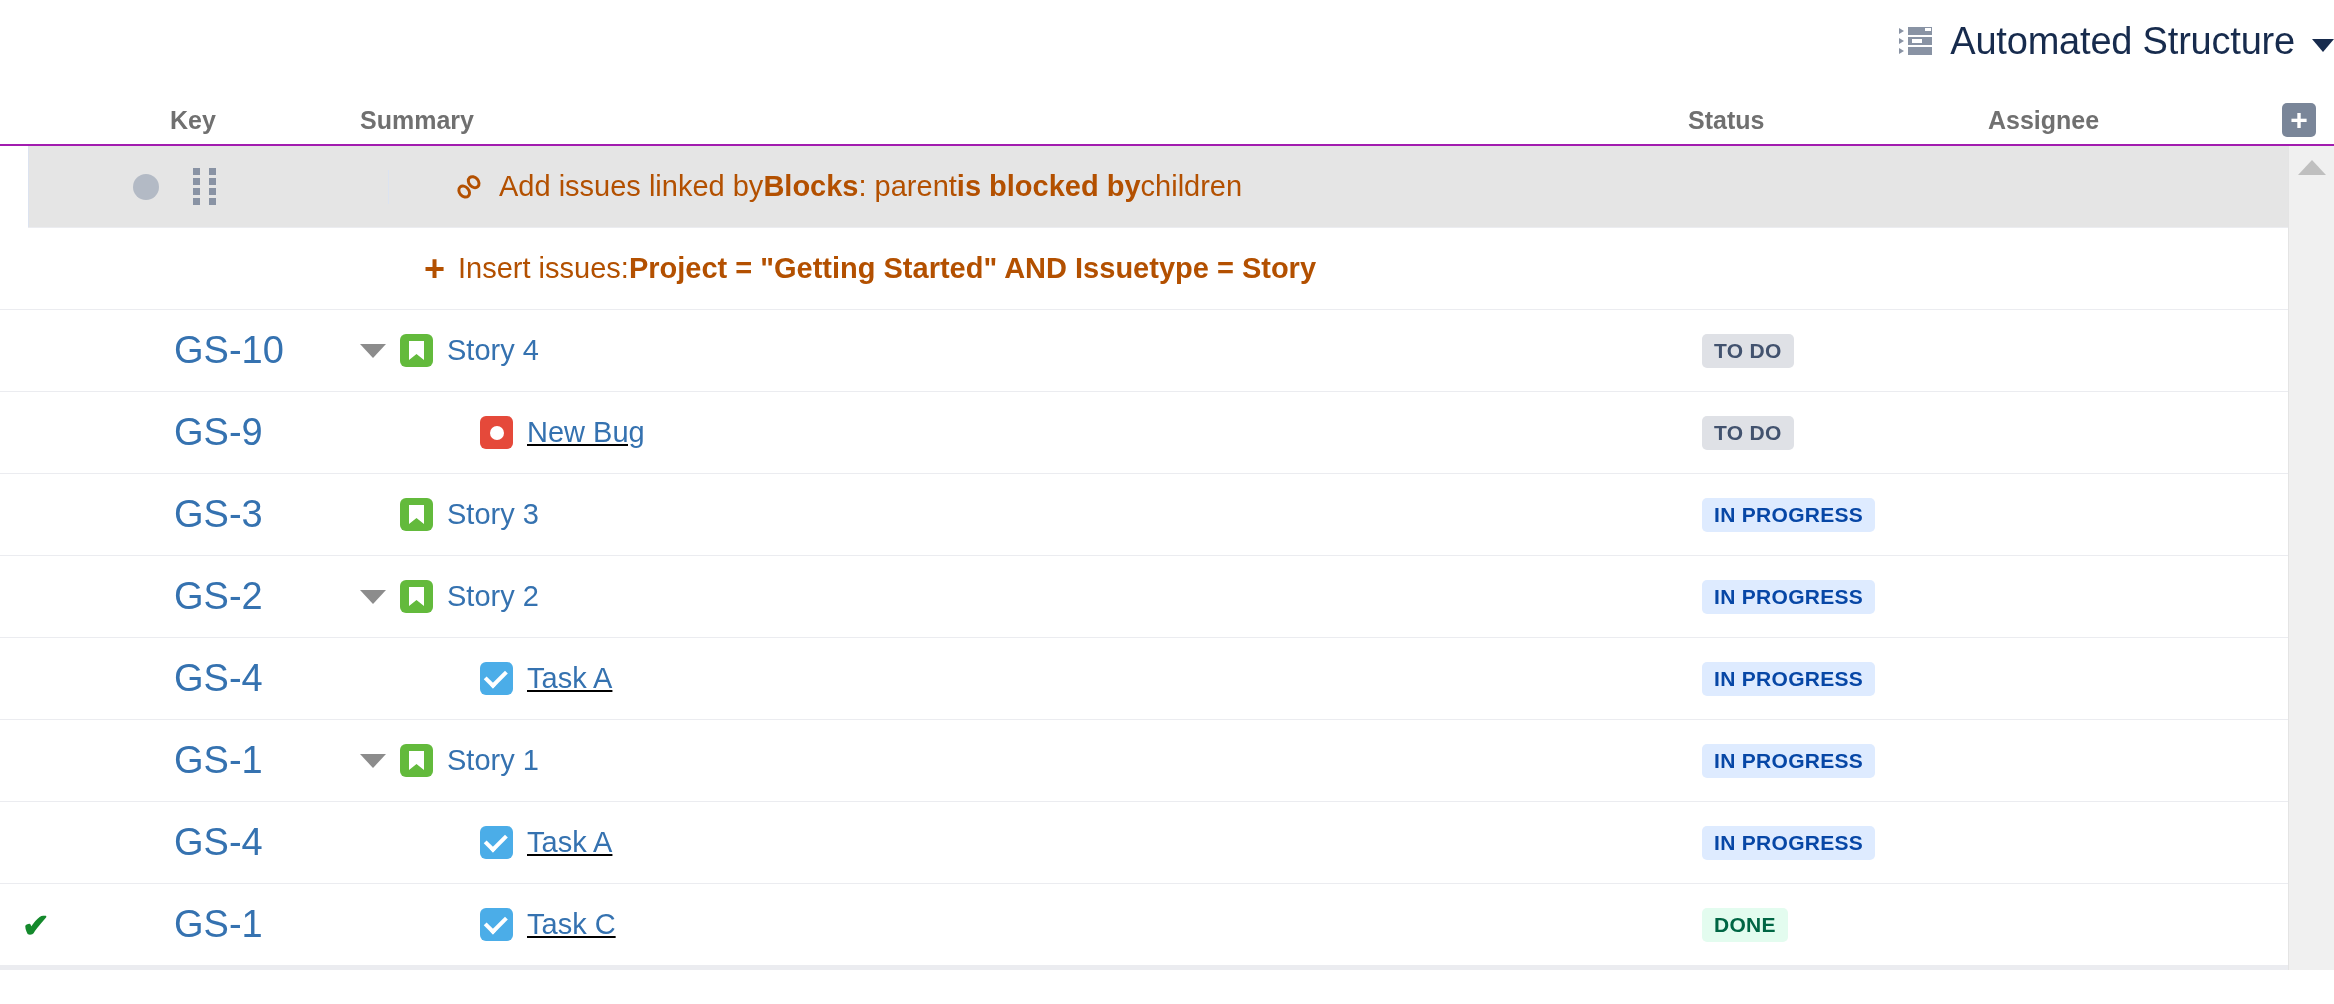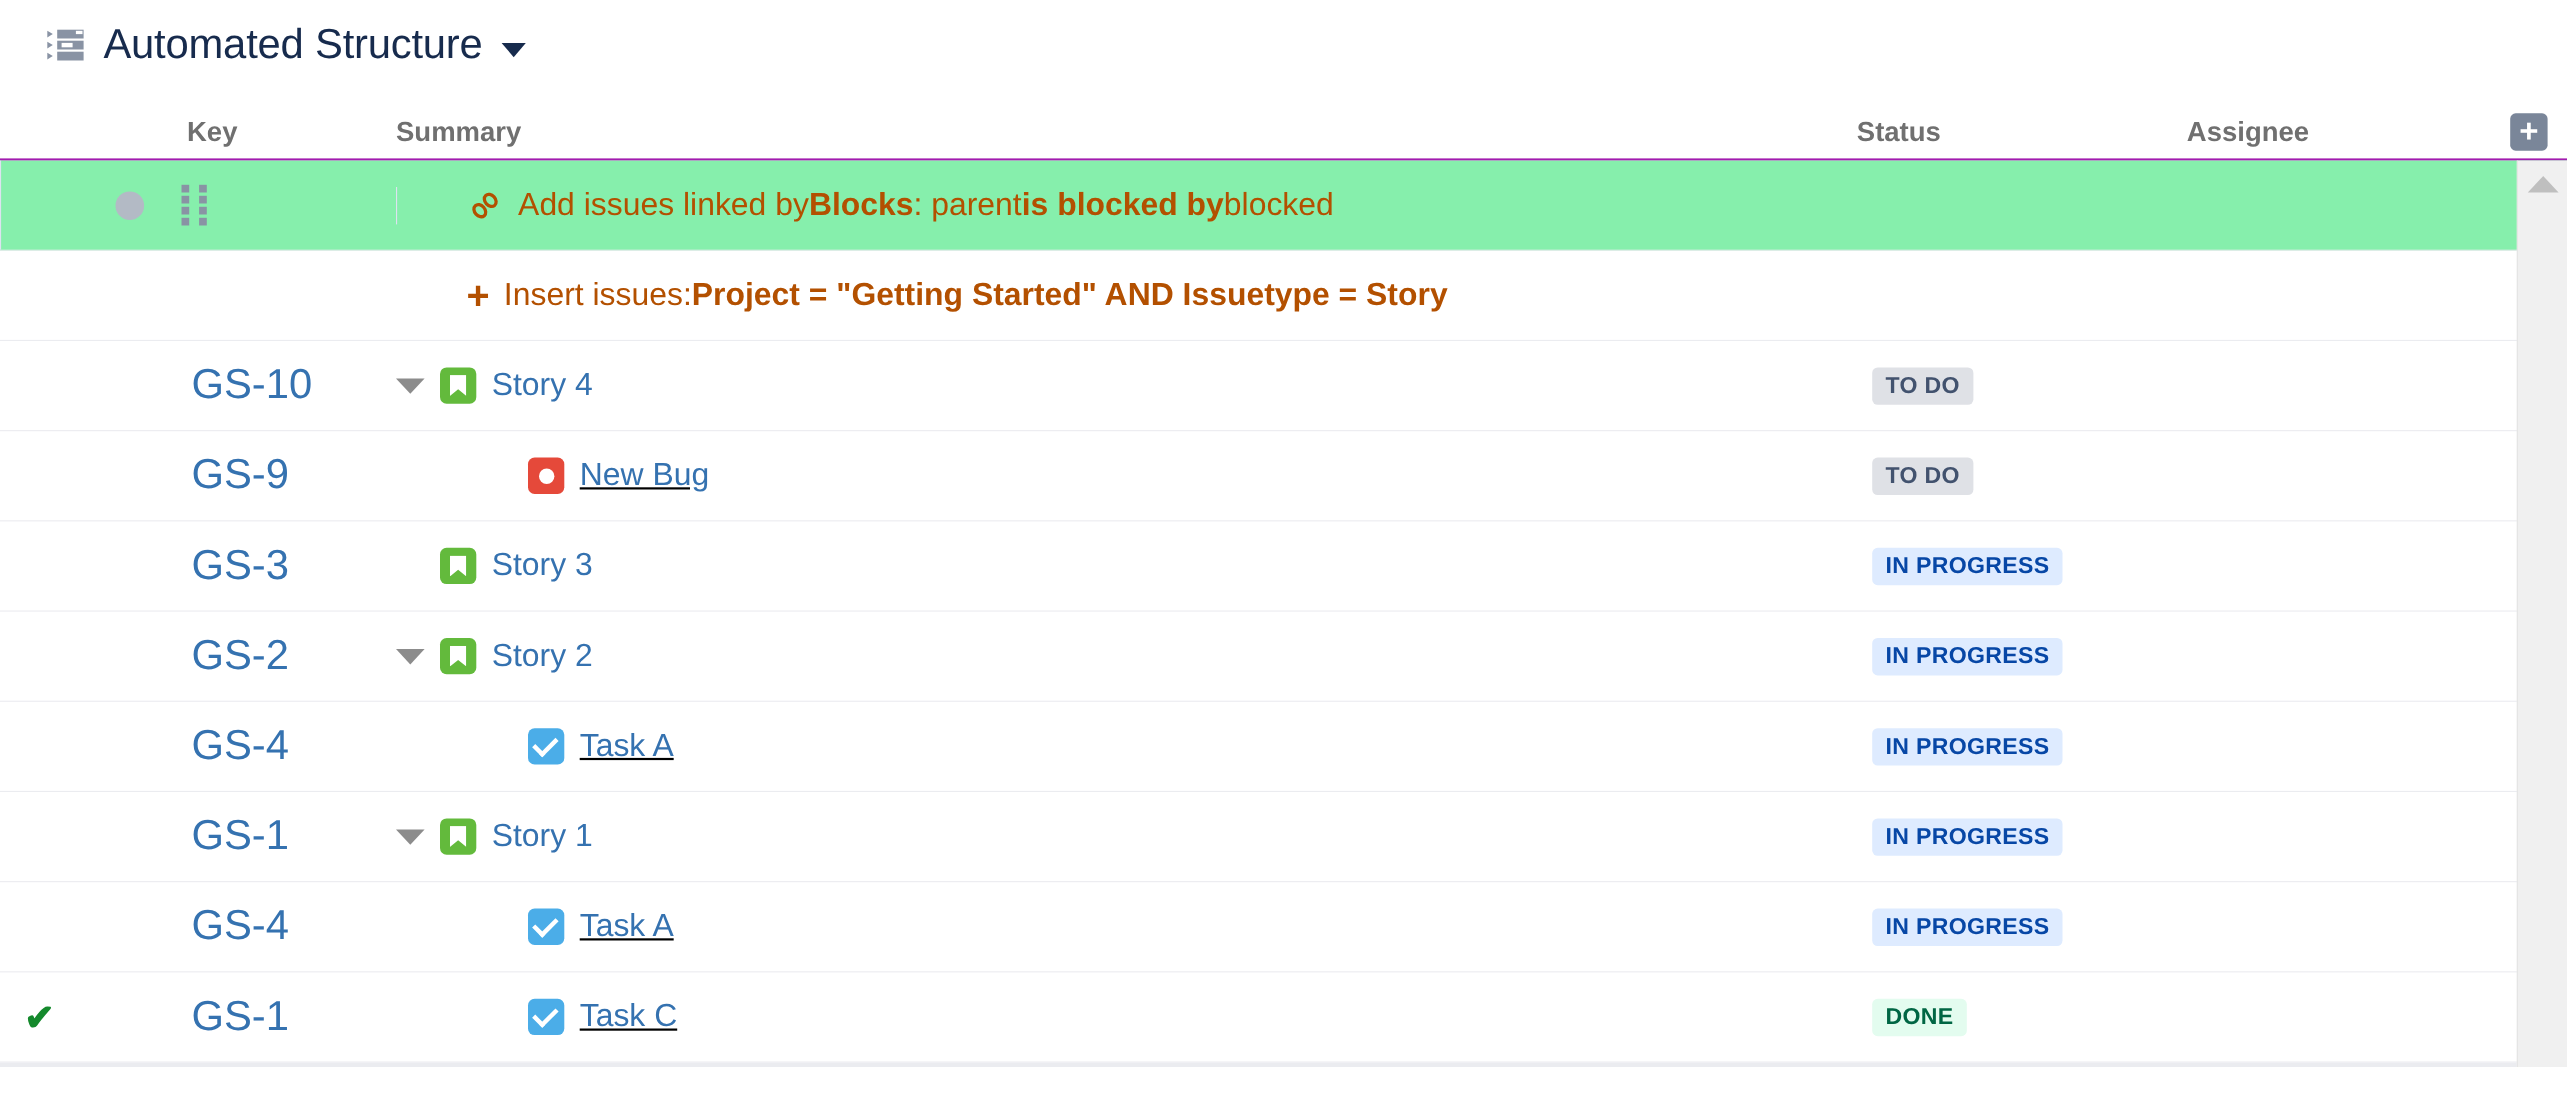--- a/index.html
+++ b/index.html
@@ -12,20 +12,21 @@
     overflow: hidden;
   }
 
   
   #title-bar {
     height: 82px;
     display: flex;
     align-items: center;
     padding-left: 42px;
     background: #ffffff;
+    justify-content: flex-end;
   }
   #structure-glyph {
     width: 34px; height: 32px;
     margin-right: 18px;
     position: relative;
     flex: 0 0 auto;
   }
   #structure-glyph i {
     position: absolute;
     background: #8993A4;
@@ -106,21 +107,21 @@
   .c-assign  { width: 300px; flex: 0 0 300px; position: relative; }
   .c-scroll  { width: 46px;  flex: 0 0 46px;  }
 
   .row {
     display: flex;
     align-items: center;
     height: 82px;
     border-bottom: 1px solid #EBECF0;
     position: relative;
   }
-  .row.selected { background: #86efac; }
+  .row.selected { background: #e5e5e5; margin-left: 28px; }
   .row.selected .colsep { display: block; }
   .colsep {
     display: none;
     position: absolute;
     top: 0; bottom: 0; left: 0;
     width: 1px;
     background: #DCE3F0;
   }
 
   
@@ -353,21 +354,21 @@
                   <ellipse cx="8.6" cy="15.2" rx="3.3" ry="4.3" transform="rotate(-42 8.6 15.2)"></ellipse>
                   <ellipse cx="15.3" cy="8.6" rx="3.3" ry="4.3" transform="rotate(-42 15.3 8.6)"></ellipse>
                 </g>
               </svg>
             </span>
             <span class="gen-text">
               <span>Add issues linked by </span>
               <b>Blocks</b>
               <span>: parent </span>
               <b>is blocked by</b>
-              <span> blocked</span>
+              <span> children</span>
             </span>
           </div>
         </div>
         <div class="c-status">
           <div class="colsep"></div>
         </div>
         <div class="c-assign">
           <div class="colsep"></div>
         </div>
         <div class="c-scroll"></div>

